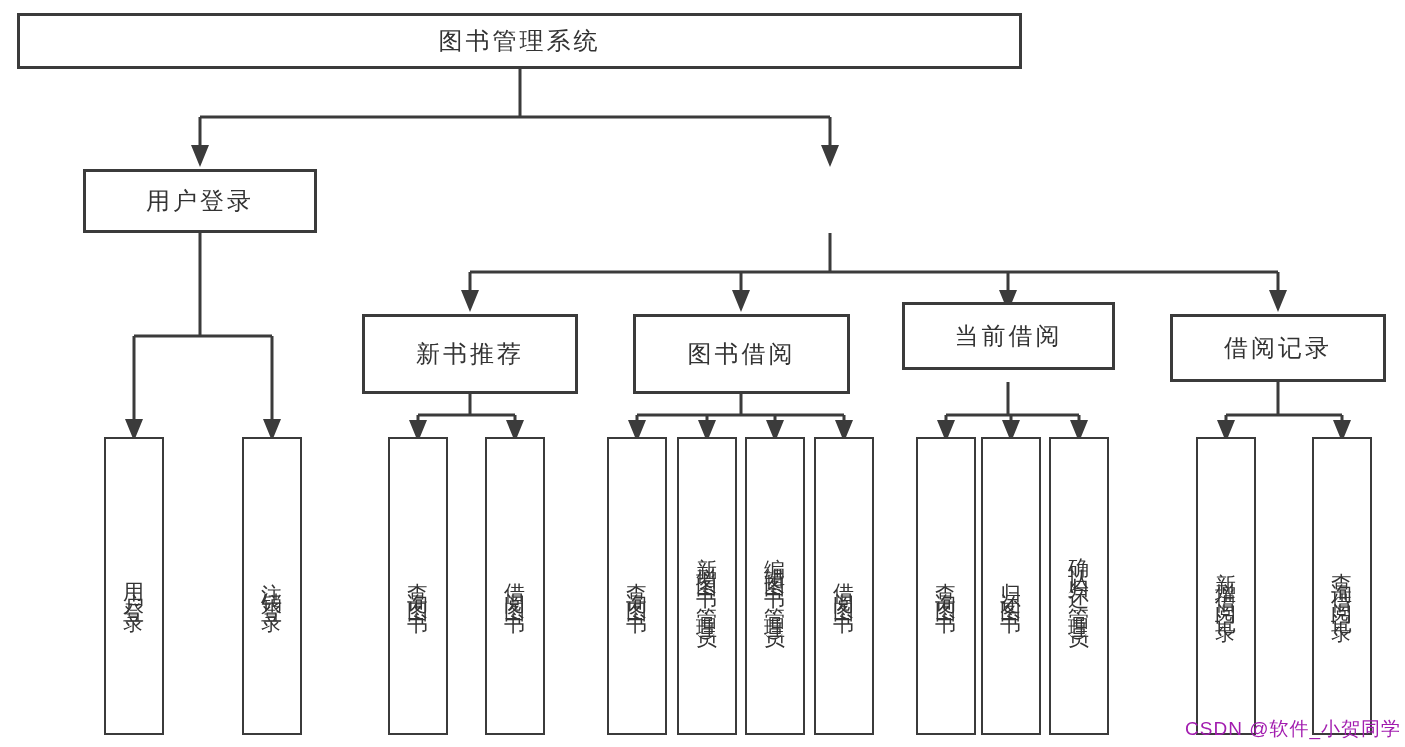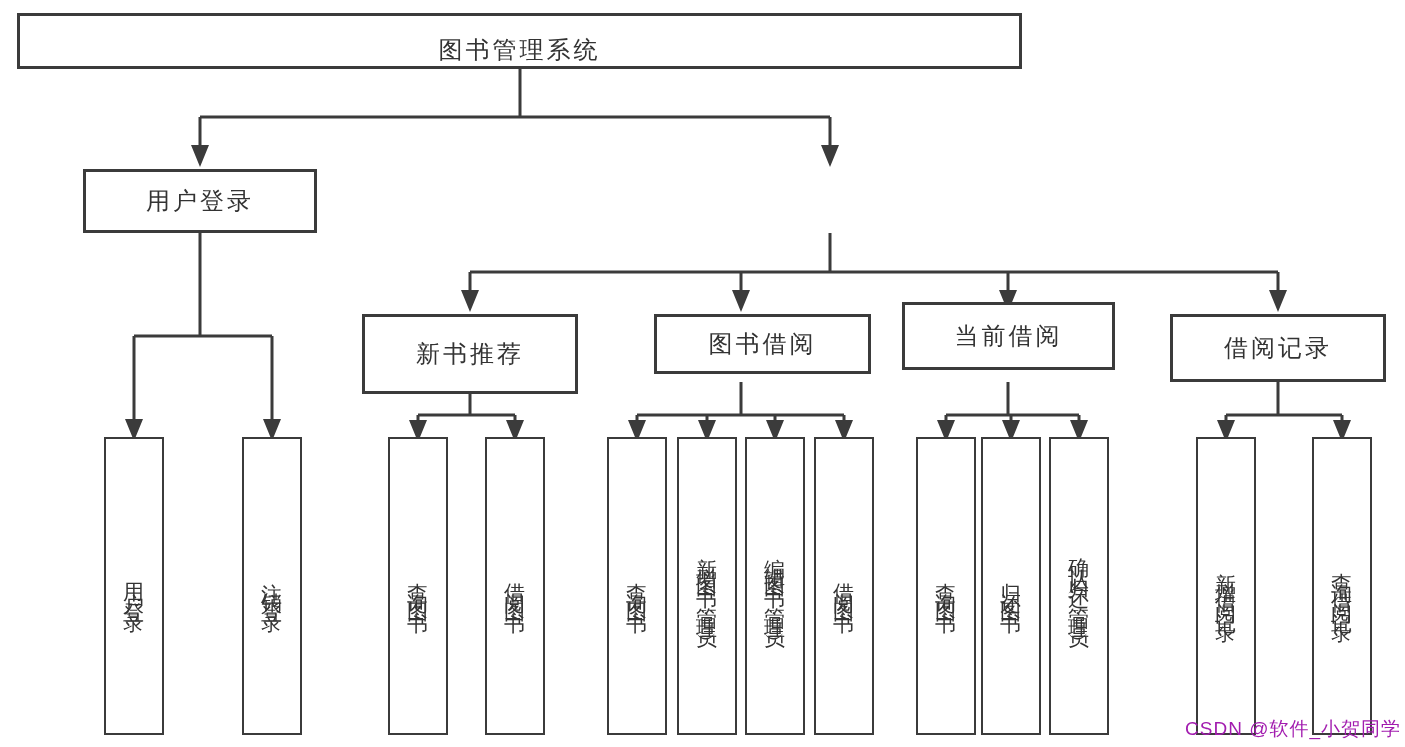--- a/index.html
+++ b/index.html
@@ -85,32 +85,32 @@
              M999 290 L1017 290 L1008 312 Z  M1269 290 L1287 290 L1278 312 Z
              M125 419 L143 419 L134 441 Z  M263 419 L281 419 L272 441 Z
              M409 420 L427 420 L418 442 Z  M506 420 L524 420 L515 442 Z
              M628 420 L646 420 L637 442 Z  M698 420 L716 420 L707 442 Z
              M766 420 L784 420 L775 442 Z  M835 420 L853 420 L844 442 Z
              M937 420 L955 420 L946 442 Z  M1002 420 L1020 420 L1011 442 Z
              M1070 420 L1088 420 L1079 442 Z
              M1217 420 L1235 420 L1226 442 Z  M1333 420 L1351 420 L1342 442 Z"></path>
   </svg>
 
-  <div class="hbox" style="left:17px; top:13px; width:1005px; height:56px;align-items:flex-end;">
+  <div class="hbox" style="left:17px; top:13px; width:1005px; height:56px;">
     <span class="lbl">图书管理系统</span>
   </div>
 
   <div class="hbox" style="left:83px; top:169px; width:234px; height:64px;">
     <span class="lbl">用户登录</span>
   </div>
 
   <div class="hbox" style="left:362px; top:314px; width:216px; height:80px;">
     <span class="lbl">新书推荐</span>
   </div>
-  <div class="hbox" style="left:654px; top:314px; width:217px; height:60px;">
+  <div class="hbox" style="left:633px; top:314px; width:217px; height:80px;">
     <span class="lbl">图书借阅</span>
   </div>
   <div class="hbox" style="left:902px; top:302px; width:213px; height:68px;">
     <span class="lbl">当前借阅</span>
   </div>
   <div class="hbox" style="left:1170px; top:314px; width:216px; height:68px;">
     <span class="lbl">借阅记录</span>
   </div>
 
   <div class="vbox" style="left:104px;">

